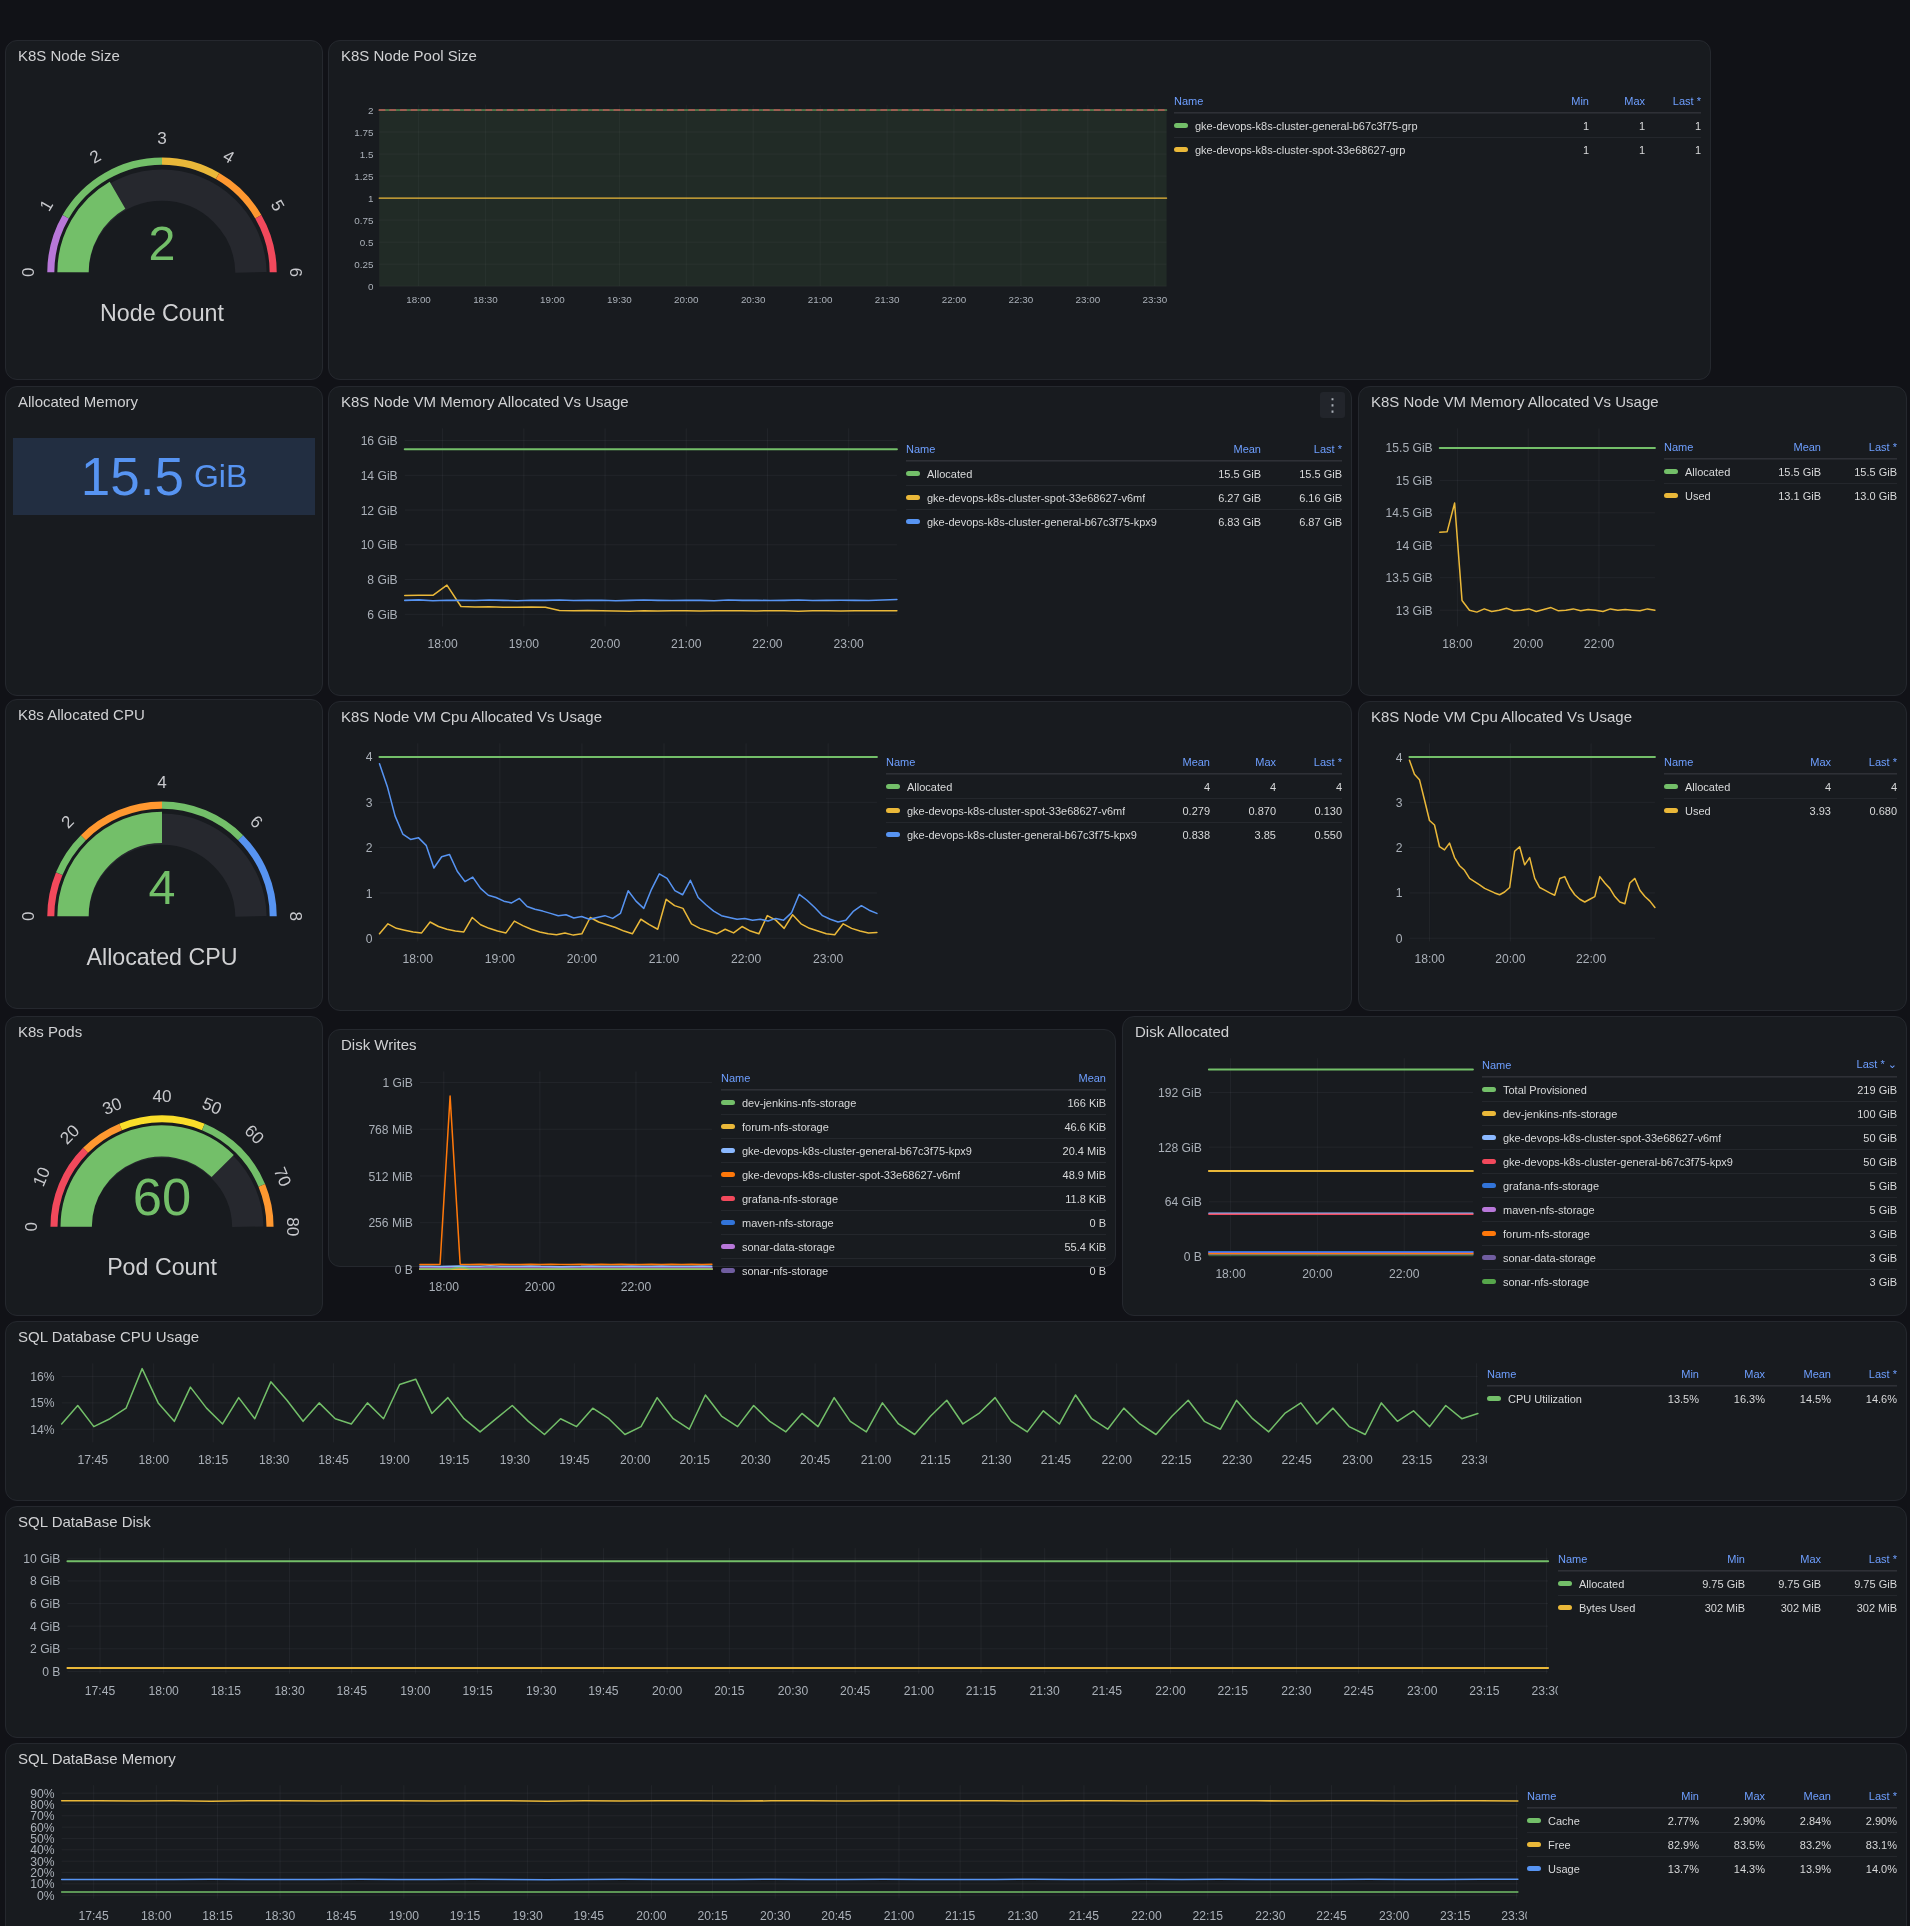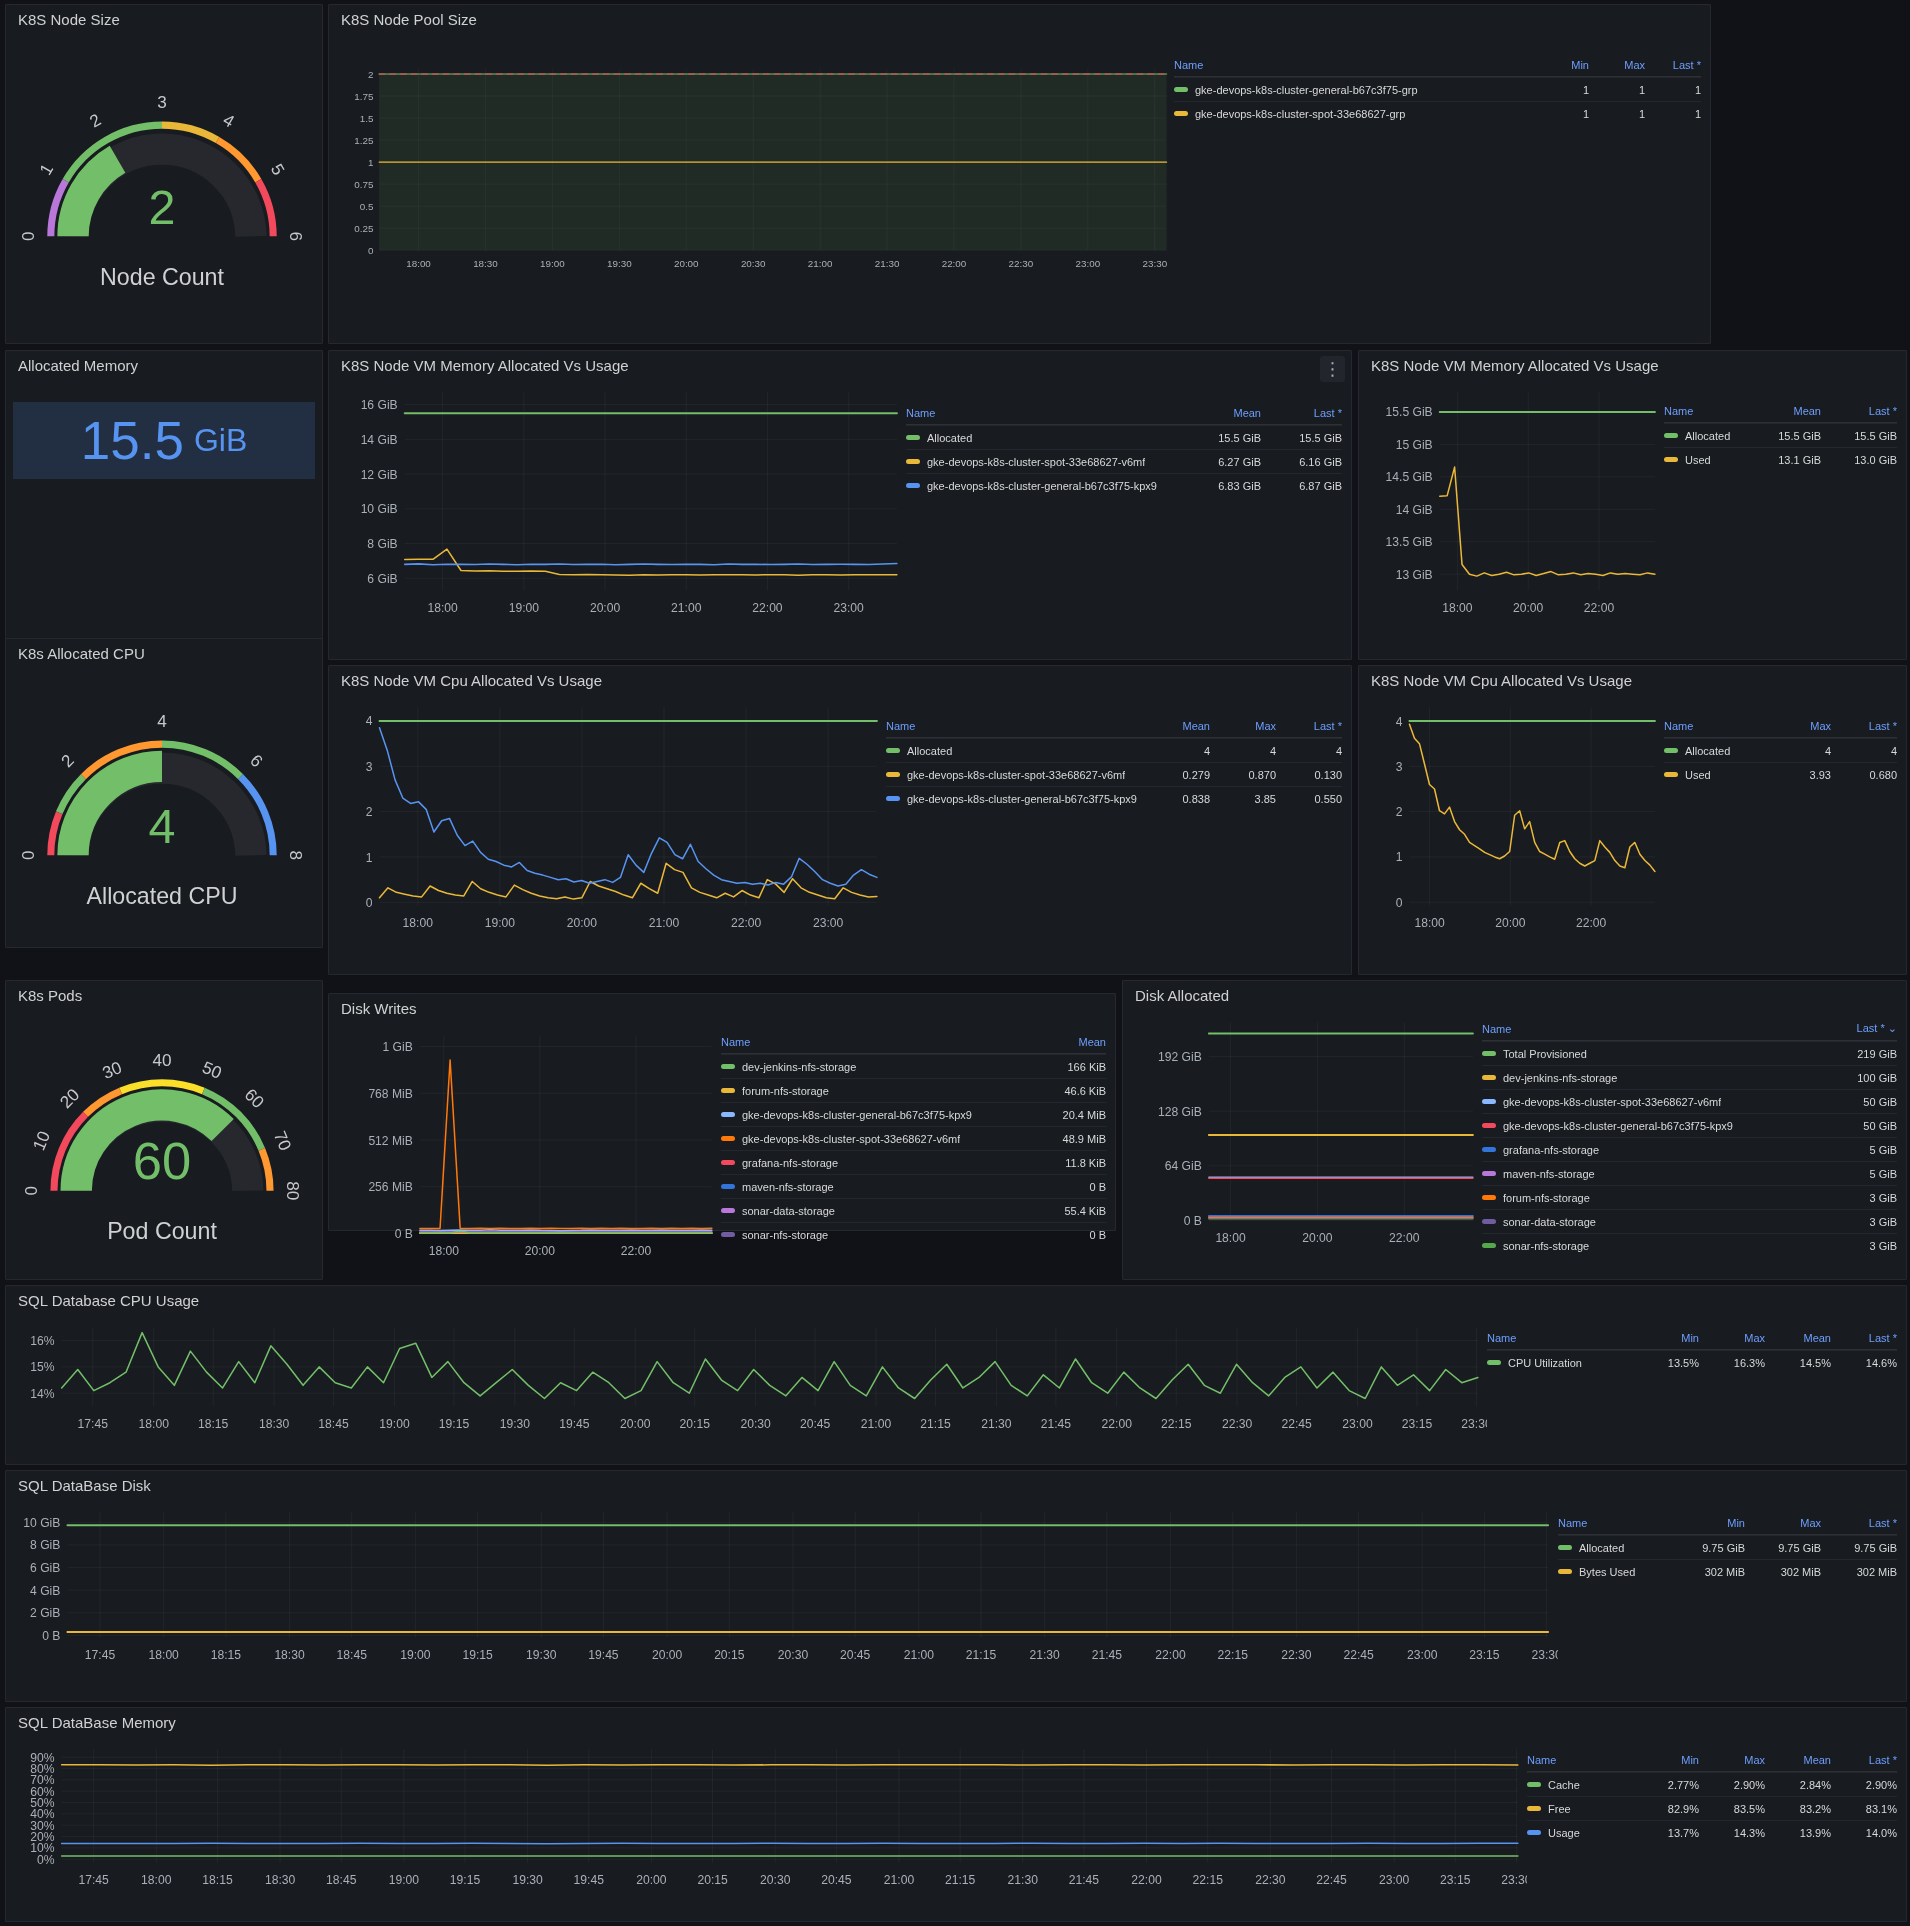--- a/index.html
+++ b/index.html
@@ -1,17 +1,17 @@
 <!DOCTYPE html>
 <html style="font-size:8px"><head>
 <meta charset="utf-8">
 <style>
   html,body{margin:0;padding:0;background:#111217;font-family:"Liberation Sans",sans-serif;}
   #dash{position:relative;width:1911px;height:1926px;background:#111217;overflow:hidden;}
-  .panel{position:absolute;background:#181b1f;border:0.5px solid #25282e;border-radius:1px;box-sizing:border-box;}
+  .panel{position:absolute;background:#181b1f;border:0.5px solid #25282e;border-radius:12px;box-sizing:border-box;margin-top:36px;}
   .panel-title{height:28px;display:flex;align-items:center;padding:0 12px;font-size:15px;font-weight:500;color:#d0d1d3;white-space:nowrap;}
   .panel-body{position:absolute;top:28px;left:5px;right:9px;bottom:4px;display:flex;align-items:flex-start;}
   .chart-wrap{flex:1 1 auto;position:relative;height:100%;}
   svg.ts,svg.gauge{width:100%;height:100%;display:block;}
   svg text{font-family:"Liberation Sans",sans-serif;}
   .legend{flex:0 0 auto;font-size:11px;color:#d8d9da;}
   .lg-row{display:flex;align-items:center;height:23px;border-top:0.5px solid rgba(204,204,220,0.07);}
   .lg-head{border-top:none;border-bottom:0.5px solid rgba(204,204,220,0.12);}
   .lg-h{color:#6e9fff !important;font-weight:500;}
   .lg-name{flex:1 1 auto;display:flex;align-items:center;gap:7px;overflow:hidden;white-space:nowrap;min-width:0;}
@@ -21,21 +21,21 @@
   .kebab{position:absolute;top:5px;right:6px;width:25px;height:26px;display:flex;align-items:center;justify-content:center;border-radius:3px;background:#22252b;color:#a9afb7;font-size:18px;line-height:1;}
   .stat-band{position:absolute;left:6.6px;right:6.6px;top:51px;height:77px;background:rgba(87,148,242,0.16);display:flex;align-items:center;justify-content:center;gap:10px;}
   .stat-val{font-size:53px;font-weight:500;color:#5794f2;line-height:77px;}
   .stat-unit{font-size:32px;font-weight:500;color:#5794f2;}
   
   #p0{left:5px;top:4px;width:318px;height:340px;}
   #p1{left:328px;top:4px;width:1383px;height:340px;}
   #p2{left:5px;top:350px;width:318px;height:310px;}
   #p3{left:328px;top:350px;width:1024px;height:310px;}
   #p4{left:1358px;top:350px;width:549px;height:310px;}
-  #p5{left:5px;top:638px;width:318px;height:310px;}
+  #p5{left:5px;top:663px;width:318px;height:310px;}
   #p6{left:328px;top:665px;width:1024px;height:310px;}
   #p7{left:1358px;top:665px;width:549px;height:310px;}
   #p8{left:5px;top:980px;width:318px;height:300px;}
   #p9{left:328px;top:993px;width:788px;height:238px;}
   #p10{left:1122px;top:980px;width:785px;height:300px;}
   #p11{left:5px;top:1285px;width:1902px;height:180px;}
   #p12{left:5px;top:1470px;width:1902px;height:232px;}
   #p13{left:5px;top:1707px;width:1902px;height:215px;}
   
   #p1 .chart-wrap{height:266px;}

